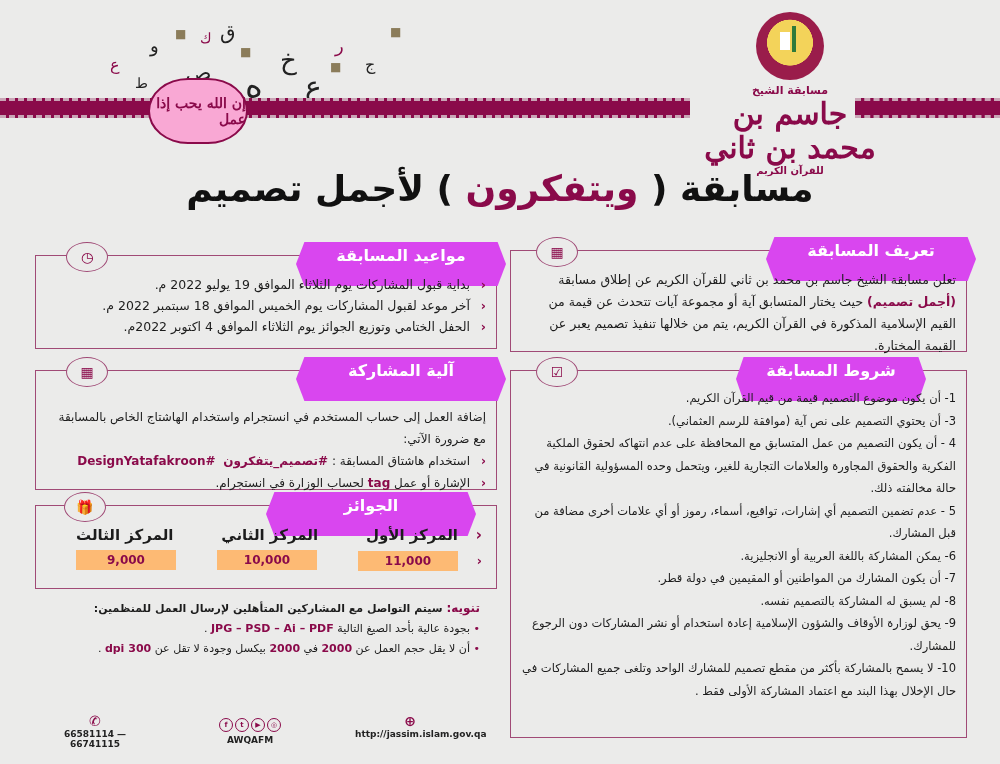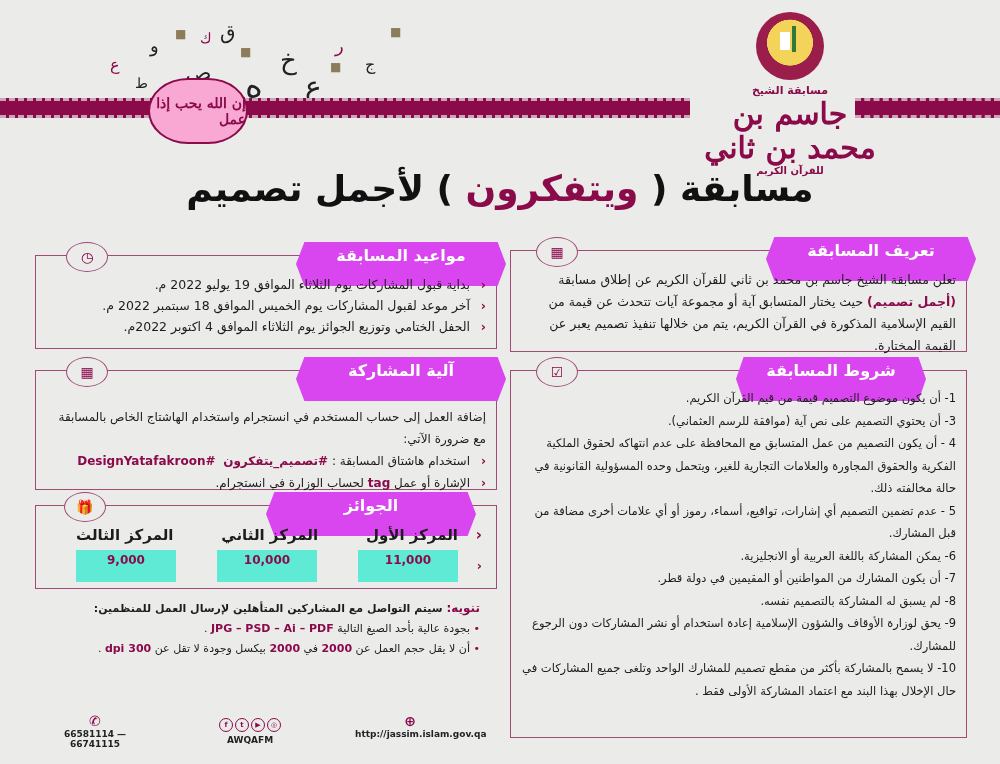--- a/index.html
+++ b/index.html
@@ -66,21 +66,21 @@
     display:flex; align-items:center; justify-content:center;
     color:#8a0a4a; font-size:14px;
   }
   .panel-body { position:absolute; left:10px; right:10px; }
   .hl { color:#8a0a4a; }
   .bullet-row { display:flex; gap:6px; align-items:flex-start; }
   .chev { color:#8a0a4a; font-weight:bold; width:10px; flex:none; }
   .prize-labels { display:flex; justify-content:space-between; font-size:15px; font-weight:bold; }
   .prize-vals { display:flex; justify-content:space-between; margin-top:4px; }
   .prize-box {
-    width:100px; height:32px; background:#5eead4; color:#8a0a4a; font-weight:bold;
+    width:100px; height:20px; background:#fdba74; color:#8a0a4a; font-weight:bold;
     text-align:center; line-height:20px; font-size:12px; direction:ltr;
   }
   .note { position:absolute; left:35px; width:445px; top:598px; direction:rtl; font-size:11px; line-height:20px; }
   .note .lead { font-weight:bold; color:#8a0a4a; font-size:12px; }
   .note .dot { color:#8a0a4a; }
   .footer-item { position:absolute; text-align:center; font-size:9px; font-weight:bold; color:#222; }
   .fi { color:#8a0a4a; font-size:14px; }
   .social { display:flex; gap:2px; justify-content:center; }
   .social span {
     width:12px; height:12px; border:1.5px solid #8a0a4a; border-radius:50%;

